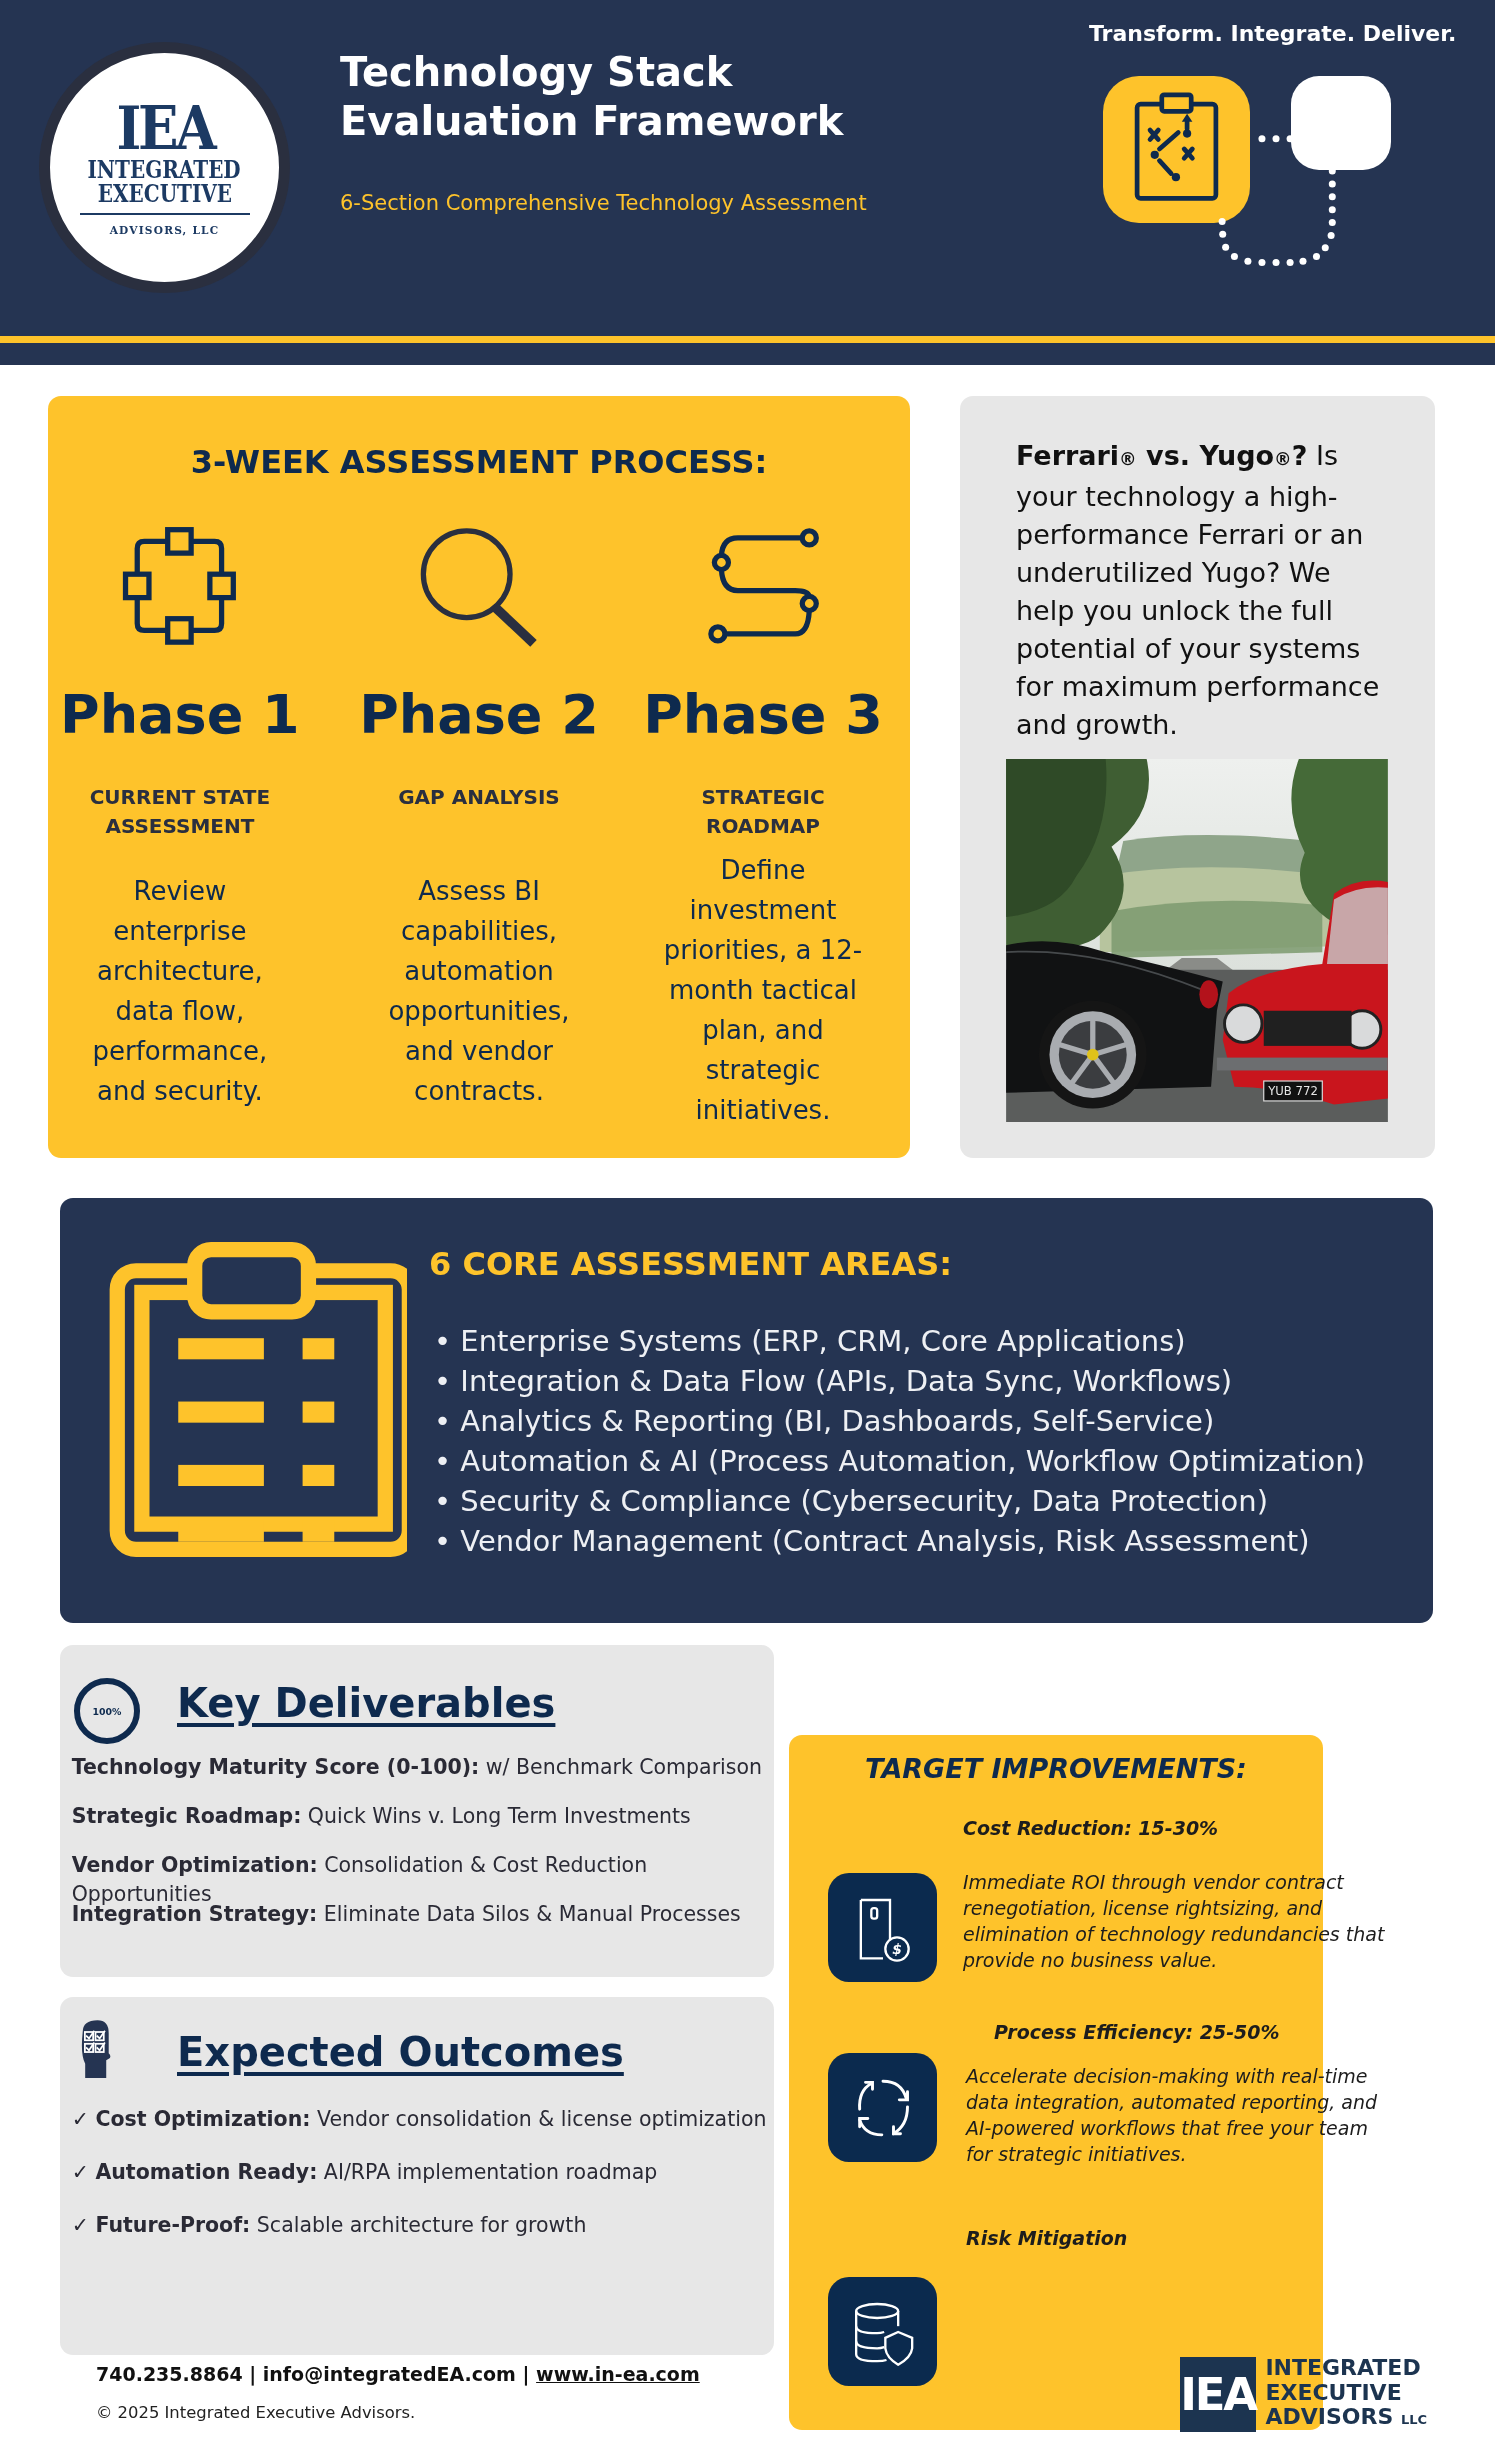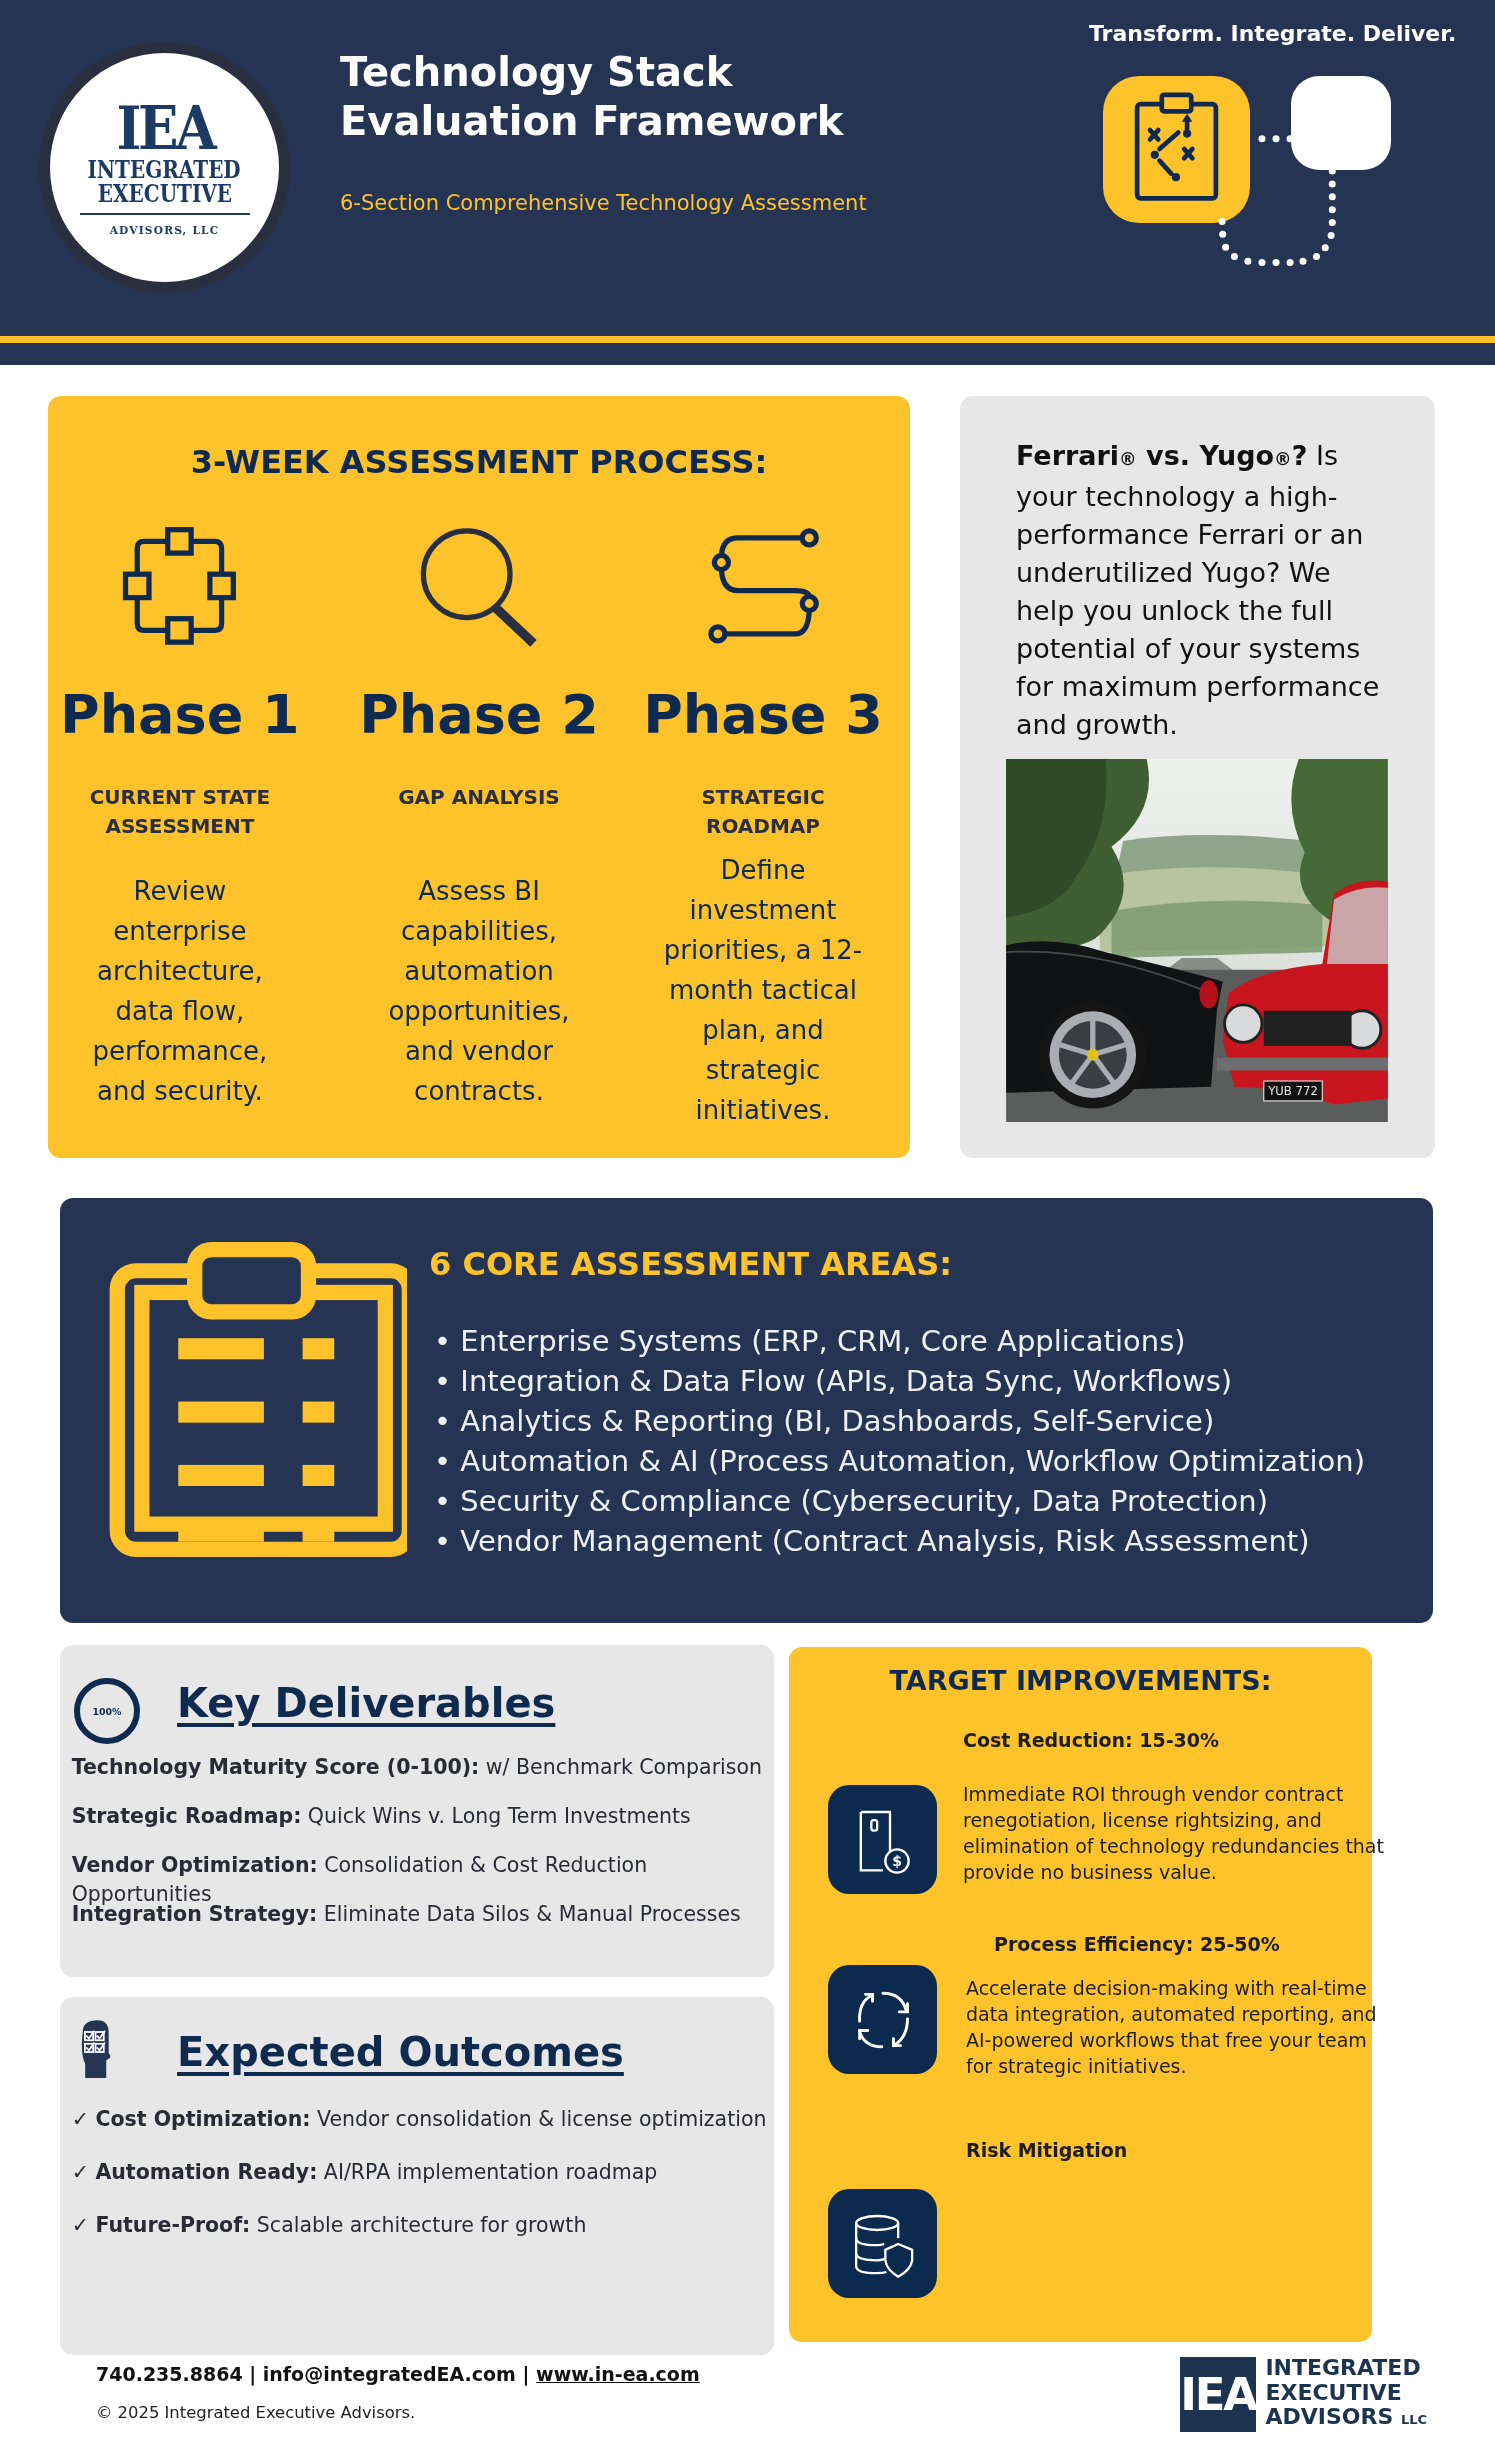--- a/index.html
+++ b/index.html
@@ -59,21 +59,21 @@
   .deliv .row-list { top: 108px; }
 
   
   .outcomes { left: 60px; top: 1997px; width: 714px; height: 358px; background: #e7e7e7; }
   .outcomes .sec-head { top: 32px; }
   .head-icon { position: absolute; left: 19px; top: 22px; }
   .outcomes .row-list { top: 108px; }
   .outcomes .row-list li { height: 53px; }
 
   
-  .target { left: 789px; top: 1647px; width: 583px; height: 695px; background: #fec32b; }
+  .target { left: 789px; top: 1735px; width: 534px; height: 695px; background: #fec32b; font-style: italic; }
   .target-title { position: absolute; left: 0; top: 17.6px; width: 100%; text-align: center; font-weight: bold; font-size: 27px; color: #0e2a4e; }
   .imp-name { position: absolute; left: 174px; font-weight: bold; font-size: 19px; color: #1d1d1d; }
   .imp-desc { position: absolute; left: 174px; width: 422px; font-size: 19px; line-height: 26px; color: #1d1d1d; }
   .imp-icon { position: absolute; left: 39px; width: 109px; height: 109px; background: #0b2a4e; border-radius: 21px; display: flex; align-items: center; justify-content: center; }
 
   
   .footer-contact { position: absolute; left: 96px; top: 2363px; font-weight: bold; font-size: 19px; color: #111111; }
   .footer-contact .link { text-decoration: underline; }
   .footer-copy { position: absolute; left: 96px; top: 2403px; font-size: 16.4px; color: #222222; }
   .footer-logo { position: absolute; left: 1180px; top: 2356px; display: flex; align-items: center; }

